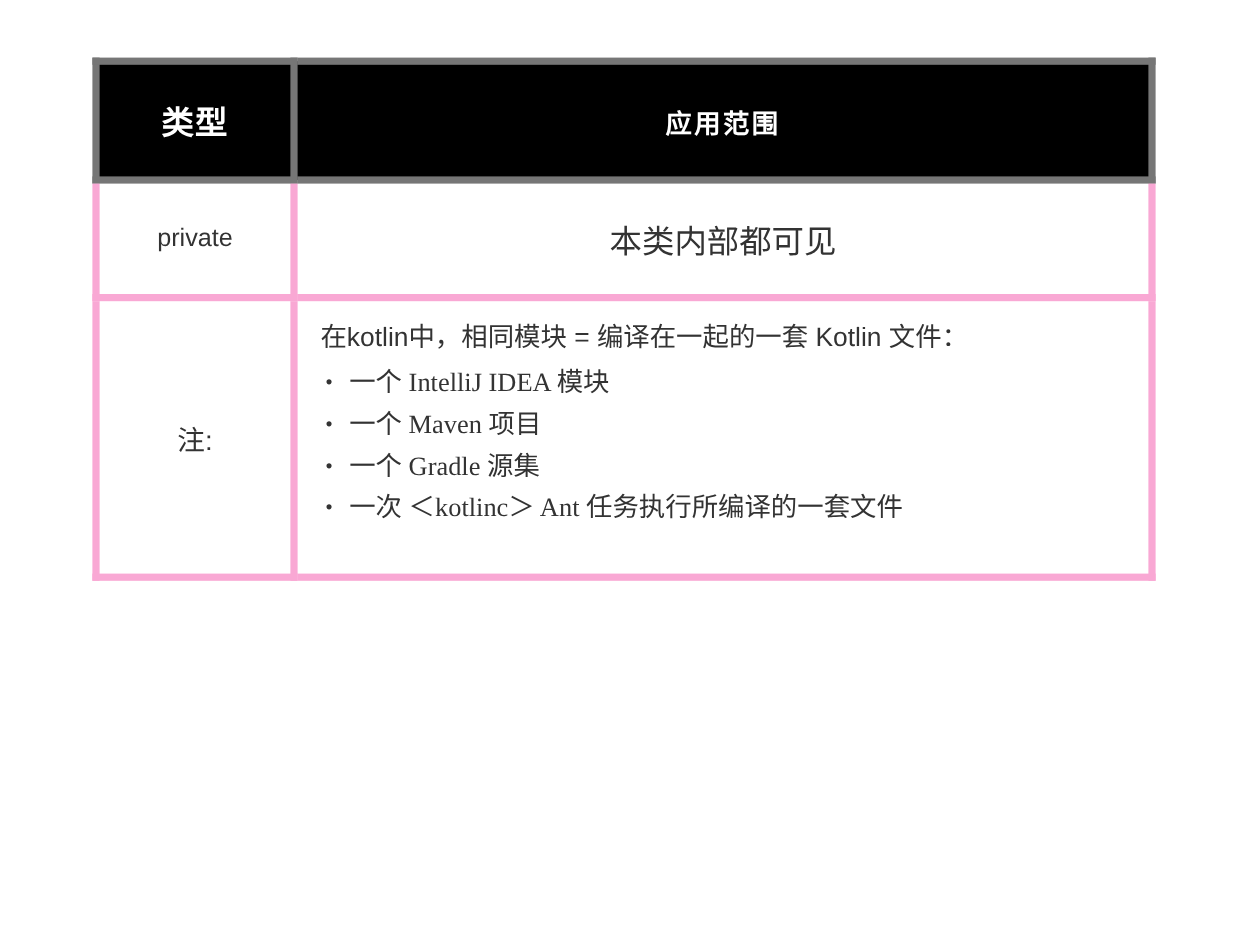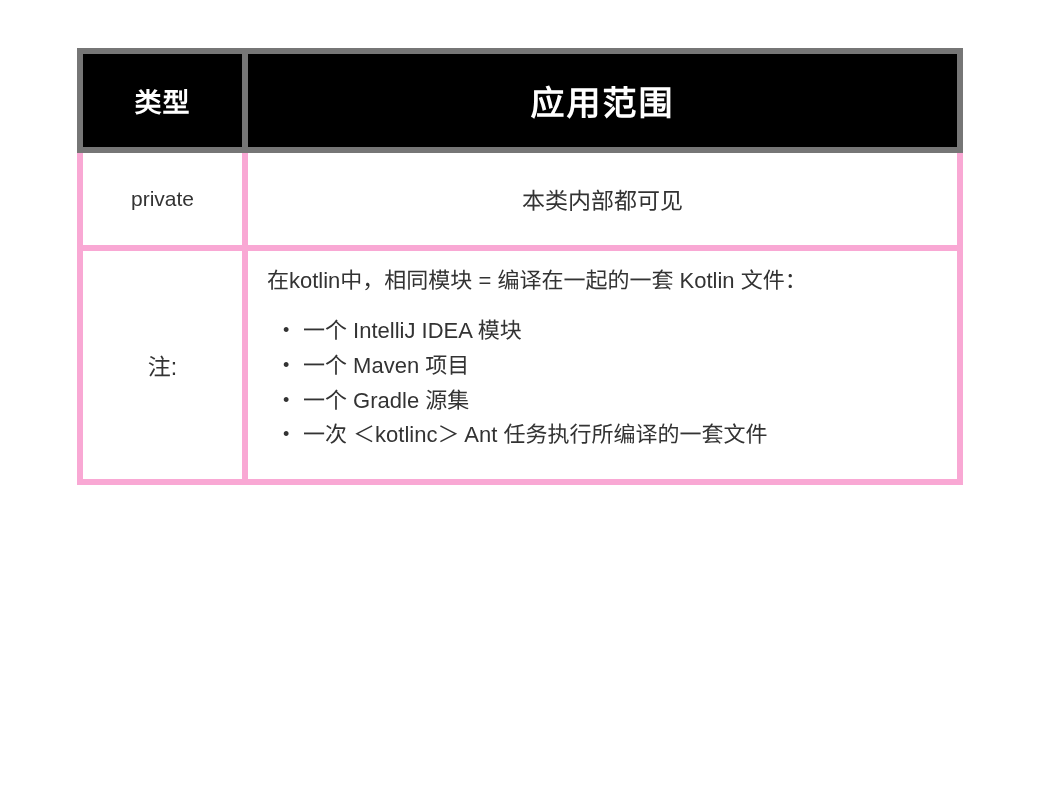--- a/index.html
+++ b/index.html
@@ -48,33 +48,33 @@
   
   .vis-table thead th {
     background: #000000;
     color: #ffffff;
     height: 93px;
     text-align: center;
     font-weight: 700;
     border-color: #767676;
   }
   .th-type  { font-size: 27px; letter-spacing: 1px; }
-  .th-scope { font-size: 34px; letter-spacing: 2px; }
+  .th-scope { font-size: 22px; letter-spacing: 2px; }
 
   
   .vis-table tbody tr.data-row td {
     height: 92px;
     text-align: center;
   }
   .cell-type {
     font-size: 21px;
     color: #333333;
   }
   .cell-scope {
-    font-size: 23px;
+    font-size: 27px;
     color: #333333;
   }
   .cell-scope.tight { font-size: 22px; }
 
   
   tr.note-row td {
     height: 204px;
   }
   tr.note-row td.cell-type {
     text-align: center;
@@ -87,22 +87,23 @@
     padding: 13px 8px 10px 19px;
   }
   .note-head {
     font-size: 22px;
     color: #333333;
     line-height: 1.55;
     white-space: nowrap;
   }
   .note-list {
     list-style: none;
-    margin: 16px;
+    margin: 4px;
     padding: 0;
+    font-family: Liberation Serif, serif;
   }
   .note-list li {
     font-size: 22px;
     color: #333333;
     line-height: 1.58;
     position: relative;
     padding-left: 20px;
     white-space: nowrap;
   }
   .note-list li::before {

